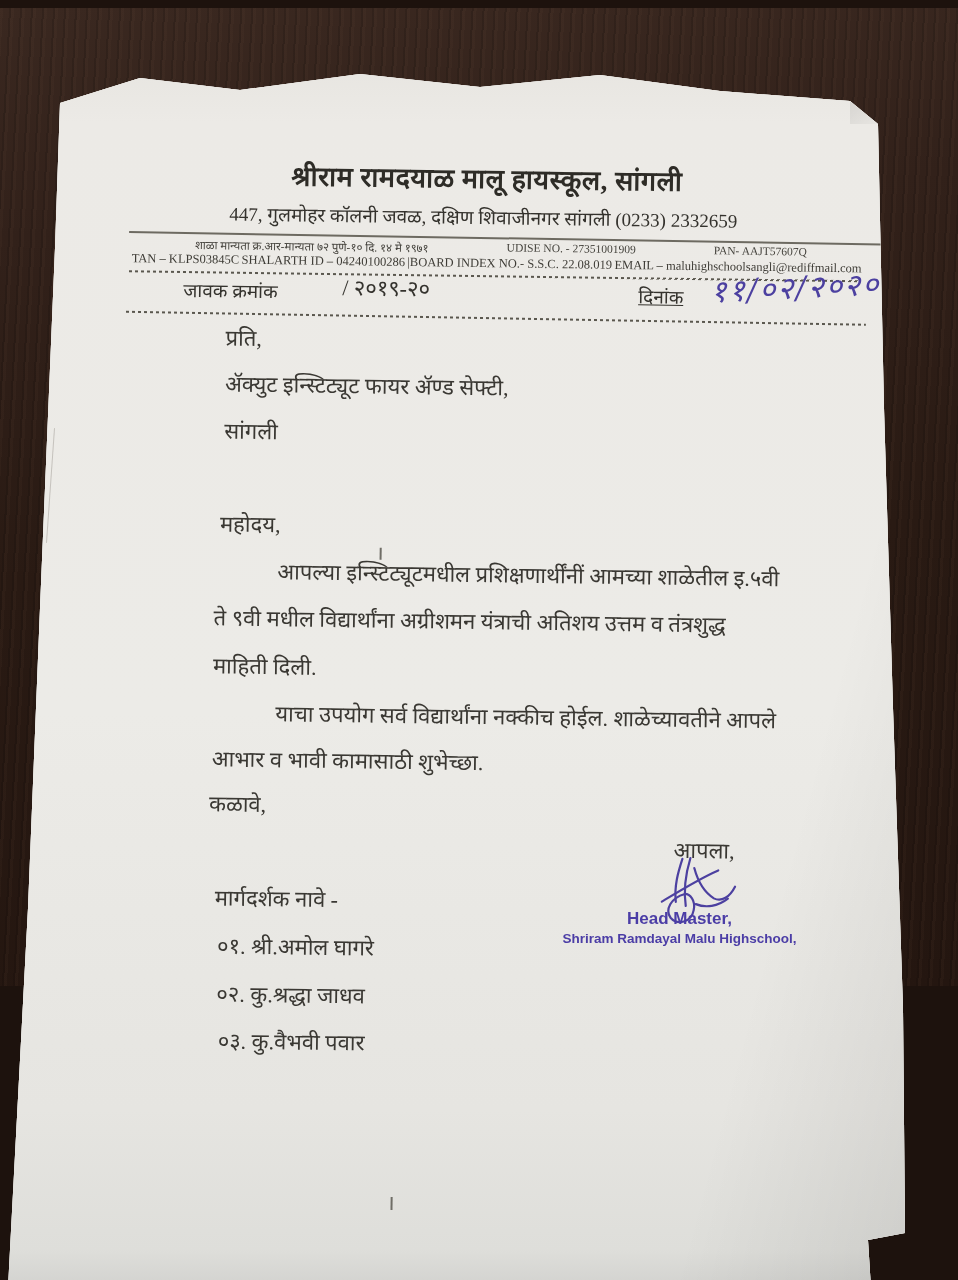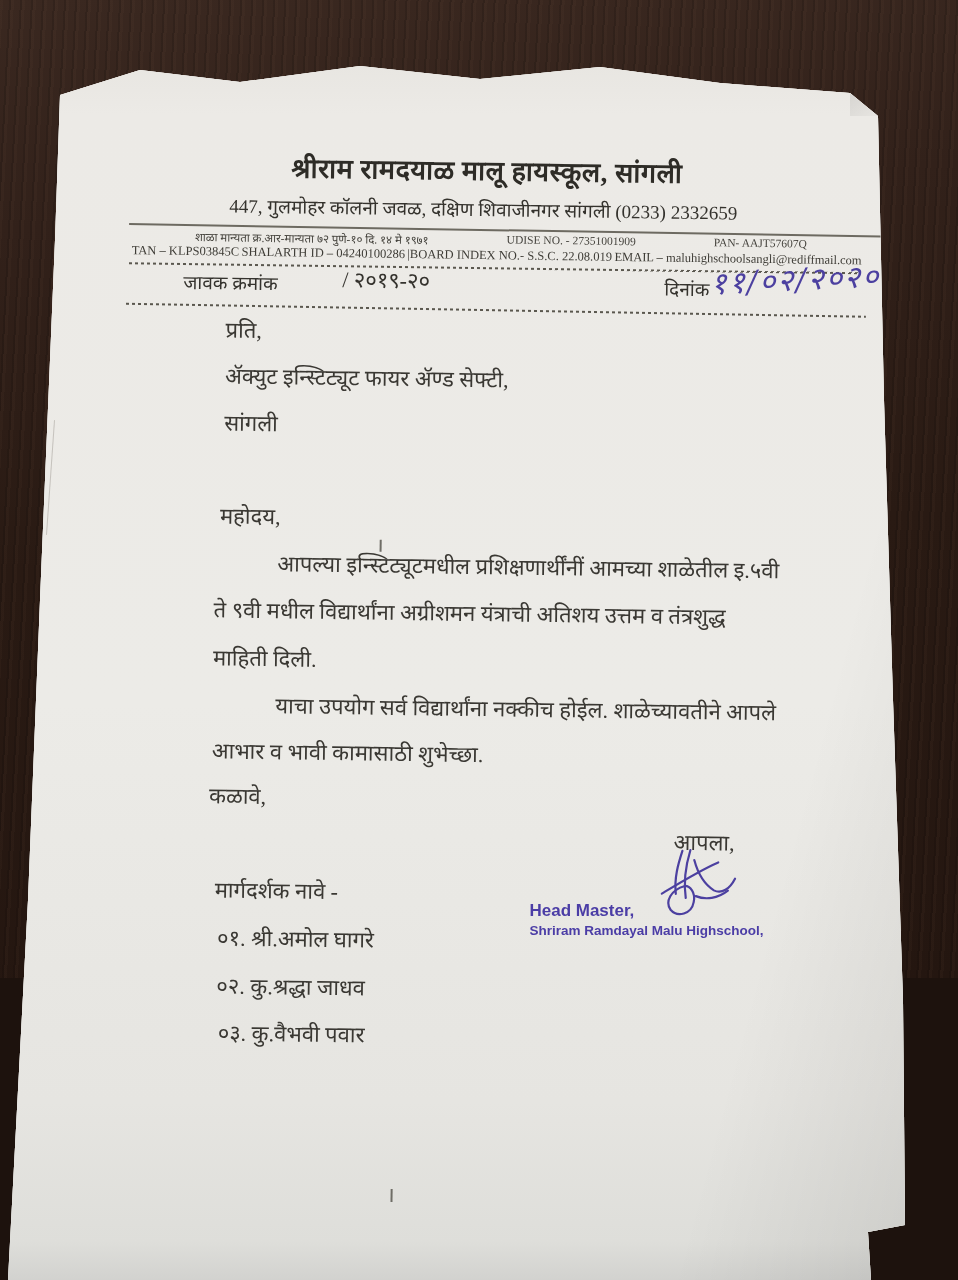--- a/index.html
+++ b/index.html
@@ -1,20 +1,21 @@
 <!DOCTYPE html>
 <html><head>
 <meta charset="utf-8">
 <style>
   html,body{margin:0;padding:0;}
   body{width:958px;height:1280px;overflow:hidden;background:#1d120d;font-family:"Liberation Serif", serif;}
   .scene{position:relative;width:958px;height:978px;
     background:
       repeating-linear-gradient(93deg, rgba(150,110,85,0.05) 0 3px, rgba(0,0,0,0) 3px 9px, rgba(0,0,0,0.12) 9px 11px),
       linear-gradient(176deg,#3a2820 0%, #32211a 22%, #291a13 55%, #241610 100%);
+    margin-top: 8px;
   }
   .abs{position:absolute;}
   .paper{position:absolute;left:0;top:0;width:958px;height:1280px;
     background:
       linear-gradient(105deg, rgba(0,0,0,0) 78%, rgba(0,0,0,0.07) 95%, rgba(0,0,0,0.12) 100%),
       linear-gradient(180deg,#e3e1dc 0%, #eceae6 9%, #ecebe7 55%, #e6e5e1 86%, #dededa 97%, #d2d2cf 100%),
       radial-gradient(ellipse at 42% 38%, #efeeea 0%, #e9e8e4 70%);
     background-color:#e9e8e4;
     clip-path: polygon(8px 1280px, 28px 900px, 40px 600px, 55px 240px, 60px 95px,
       140px 70px, 240px 82px, 360px 66px, 480px 79px, 600px 67px, 720px 83px,
@@ -36,25 +37,25 @@
   .row-recog{left:196px;top:228px;width:612px;display:flex;justify-content:space-between;
     font-size:11.5px;color:#45433d;white-space:nowrap;}
   .row-recog .pan{font-family:"Liberation Serif", serif;}
   .row-tan{left:133px;top:243px;width:730px;display:flex;justify-content:space-between;
     font-size:12.5px;color:#3e3c36;white-space:nowrap;font-family:"Liberation Serif", serif;}
   .rule-dot{height:2px;background:repeating-linear-gradient(90deg,#5a574e 0 3px, transparent 3px 6px);}
   .dot1{left:130px;top:262px;width:732px;}
   .dot2{left:128px;top:304px;width:740px;transform:rotate(0.2deg);}
   .javak-label{left:185px;top:268px;font-size:19px;color:#35332e;}
   .javak-value{left:344px;top:260px;font-size:22px;color:#35332e;}
-  .date-label{left:666px;top:268px;font-size:19px;color:#35332e;}
+  .date-label{left:640px;top:268px;font-size:19px;color:#35332e;text-decoration:underline;}
   .date-hand{left:712px;top:248px;font-size:31px;font-style:italic;letter-spacing:2px;
     transform:rotate(-3.5deg);font-family:"DejaVu Serif", serif;}
   .bodytxt{font-size:22px;color:#3a3833;white-space:nowrap;}
-  .stamp{left:540px;top:892px;width:300px;color:#4b3da6;
+  .stamp{left:540px;top:892px;width:300px;text-align:center;color:#4b3da6;
     font-family:"Liberation Sans", sans-serif;font-weight:bold;transform:rotate(-0.8deg);line-height:1.3;}
   .stamp .s1{font-size:17px;}
   .stamp .s2{font-size:13.5px;}
   .stamp .s3{font-size:14.5px;}
   .sig{left:648px;top:840px;}
 </style>
 </head>
 <body>
 
 <div class="scene">

